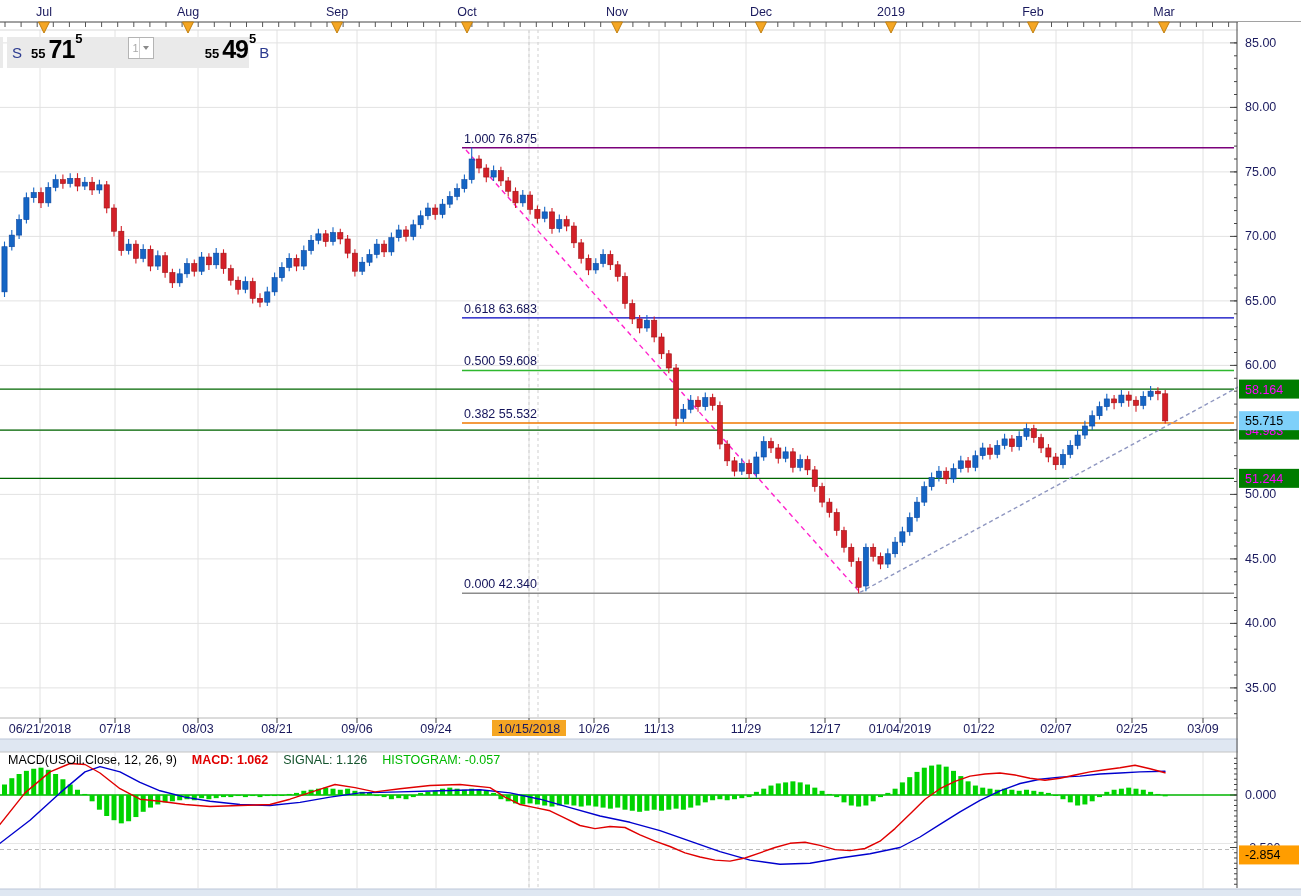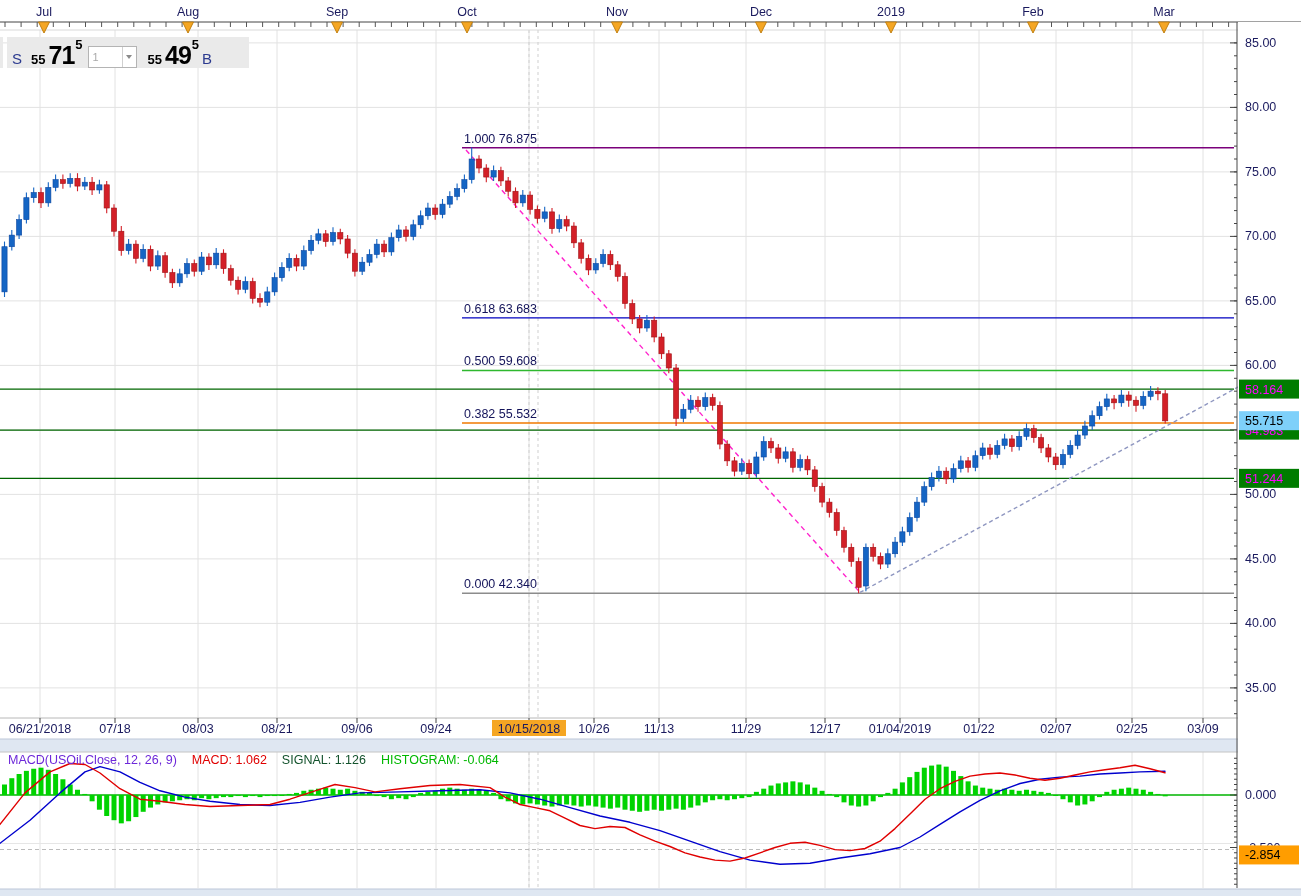--- a/index.html
+++ b/index.html
@@ -2,21 +2,21 @@
 <html><head>
 <meta charset="utf-8">
 <style>
   html,body{margin:0;padding:0;background:#fff;}
   .screen{position:relative;width:1301px;height:896px;background:#ffffff;overflow:hidden;
           font-family:"Liberation Sans",sans-serif;}
   svg{position:absolute;left:0;top:0;}
   svg text{font-family:"Liberation Sans",sans-serif;}
   
   #quote{position:absolute;left:7px;top:37px;width:242px;height:31px;background:#eaeaea;
-         display:flex;align-items:flex-end;z-index:5;}
+         display:flex;align-items:flex-start;z-index:5;gap:40px;}
   #quote .side{color:#2b3a8f;font-size:15px;padding:0 6px 0 5px;}
   #quote .side.b{padding:0 5px 0 4px;}
   #quote .handle{font-weight:bold;font-size:13px;color:#000;padding:0 3px;}
   #quote .big{font-weight:bold;font-size:25px;color:#000;letter-spacing:-1px;line-height:1;}
   #quote .frac{font-weight:bold;font-size:13px;color:#000;vertical-align:top;position:relative;top:-6px;left:1px;}
   #quote .amount{width:47px;height:20px;background:#fff;border:1px solid #b4b4b4;margin:0 8px 0 6px;
                  display:flex;align-items:center;justify-content:space-between;}
   #quote .amount .val{color:#a9a9a9;font-size:11px;padding-left:4px;}
   #quote .amount .arrowbox{width:13px;height:100%;border-left:1px solid #d0d0d0;display:flex;align-items:center;justify-content:center;}
   #quote .amount .arrow{width:0;height:0;border-left:3px solid transparent;border-right:3px solid transparent;border-top:4px solid #8a8a8a;}
@@ -871,14 +871,14 @@
       <span class="val">1</span>
       <span class="arrowbox">
           <span class="arrow"></span>
         </span>
     </span>
     <span>
       <span class="handle">55</span><span class="big">49</span><span class="frac">5</span><span class="side b">B</span>
     </span>
   </div>
 
-  <div id="macd-legend"><span style="color: #6d28d9;">MACD(USOil.Close, 12, 26, 9)</span><span style="color: rgb(224, 0, 0);">MACD: 1.062</span><span style="color: #14532d;">SIGNAL: 1.126</span><span style="color: rgb(0, 184, 0);">HISTOGRAM: -0.064</span></div>
+  <div id="macd-legend"><span style="color: #000000;">MACD(USOil.Close, 12, 26, 9)</span><span style="color: rgb(224, 0, 0); font-weight: bold;">MACD: 1.062</span><span style="color: #14532d;">SIGNAL: 1.126</span><span style="color: rgb(0, 184, 0);">HISTOGRAM: -0.057</span></div>
 </div>
 
 </body></html>

